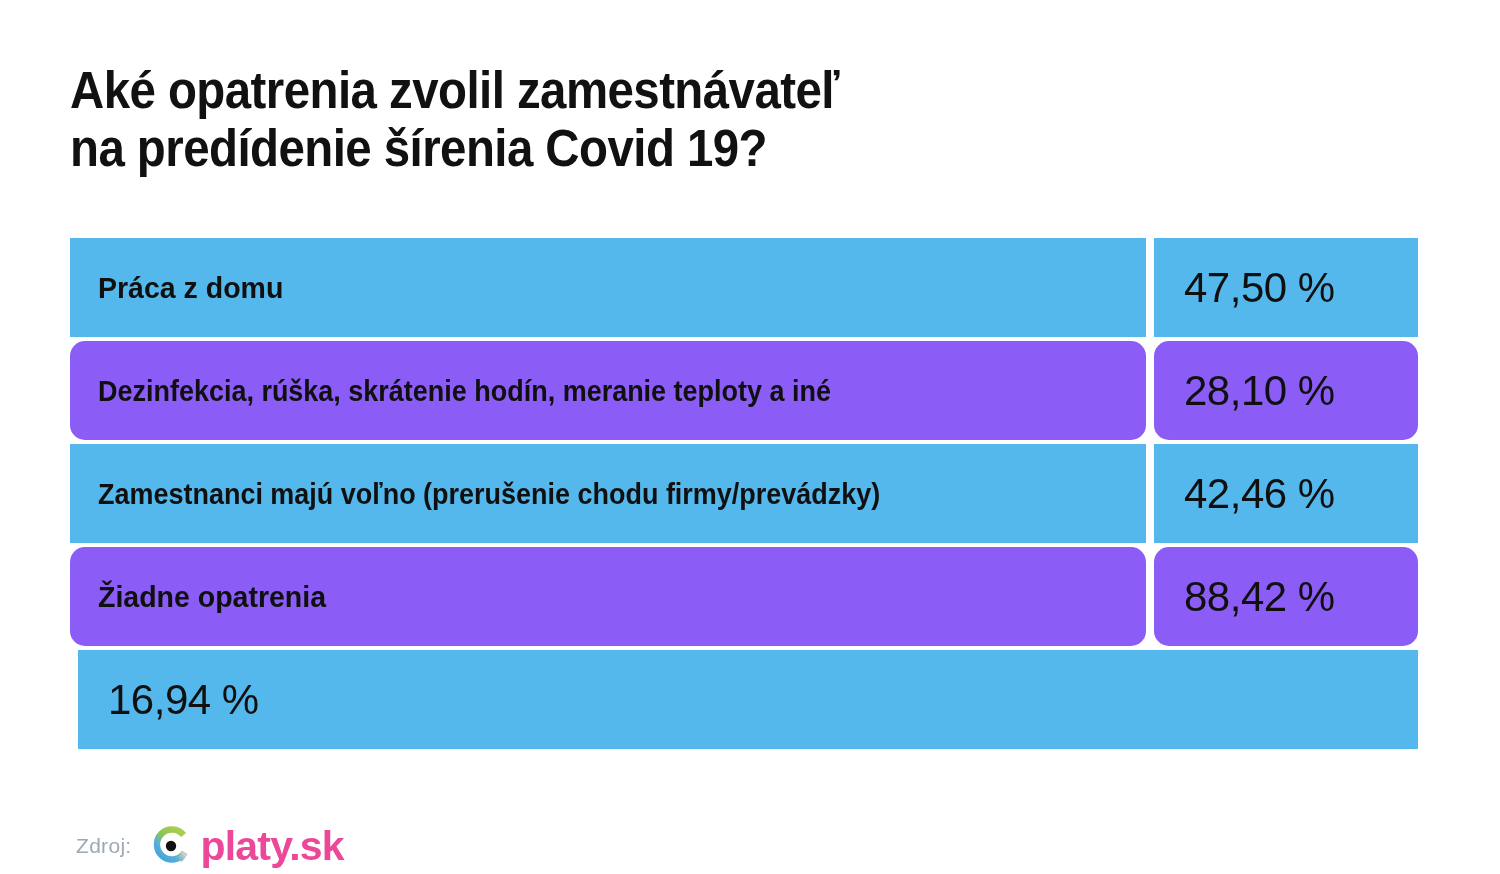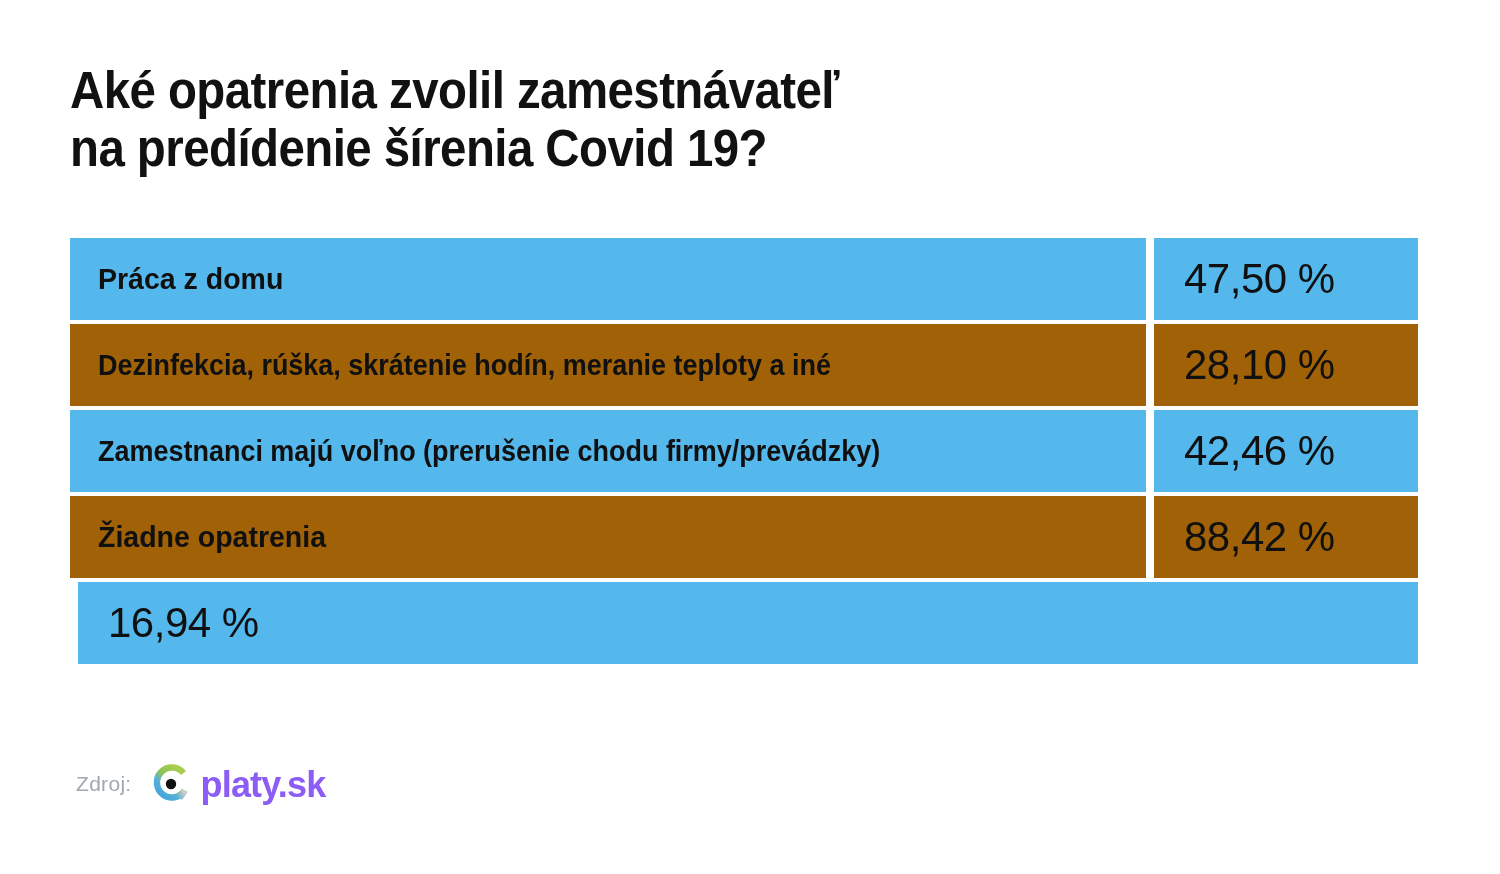--- a/index.html
+++ b/index.html
@@ -44,21 +44,21 @@
   
   .table {
     position: absolute;
     left: 70px;
     top: 238px;
     width: 1348px;
   }
   .row {
     display: flex;
     align-items: stretch;
-    height: 82px;
+    height: 99px;
     margin-bottom: 4px;
   }
   .row:last-child { margin-bottom: 0; }
 
   .cell-label {
     width: 1076px;
     display: flex;
     align-items: center;
     padding-left: 28px;
     box-sizing: border-box;
@@ -72,21 +72,21 @@
     flex: 1;
     display: flex;
     align-items: center;
     padding-left: 30px;
     box-sizing: border-box;
   }
 
   .row.dark .cell-label,
   .row.dark .cell-value { background: #55b8ec; }
   .row.light .cell-label,
-  .row.light .cell-value { background: #a16207; }
+  .row.light .cell-value { background: #8b5cf6; border-radius: 15px; }
 
   .label-text {
     font-family: "Liberation Sans Narrow", "Liberation Sans", sans-serif;
     font-weight: bold;
     font-size: 30px;
     line-height: 34px;
     color: #101010;
     white-space: nowrap;
     transform: scaleX(0.95);
     transform-origin: left center;
@@ -103,21 +103,21 @@
     line-height: 46px;
     color: #101010;
     white-space: nowrap;
     letter-spacing: -0.5px;
   }
 
   
   .footer {
     position: absolute;
     left: 76px;
-    top: 762px;
+    top: 824px;
     display: flex;
     align-items: center;
   }
   .source-label {
     font-family: "Liberation Sans", sans-serif;
     font-size: 21px;
     color: #a0a8b0;
     letter-spacing: 0.3px;
     margin-right: 18px;
   }
@@ -127,22 +127,22 @@
   }
   .logo-mark {
     width: 44px;
     height: 44px;
     margin-right: 7px;
     flex: none;
   }
   .logo-word {
     font-family: "Liberation Sans", sans-serif;
     font-weight: bold;
-    font-size: 36px;
-    color: #8b5cf6;
+    font-size: 41px;
+    color: #ec4899;
     letter-spacing: -0.8px;
     line-height: 31px;
   }
 </style>
 </head>
 <body>
 
 <div class="infographic">
 
   <div class="title-block">

